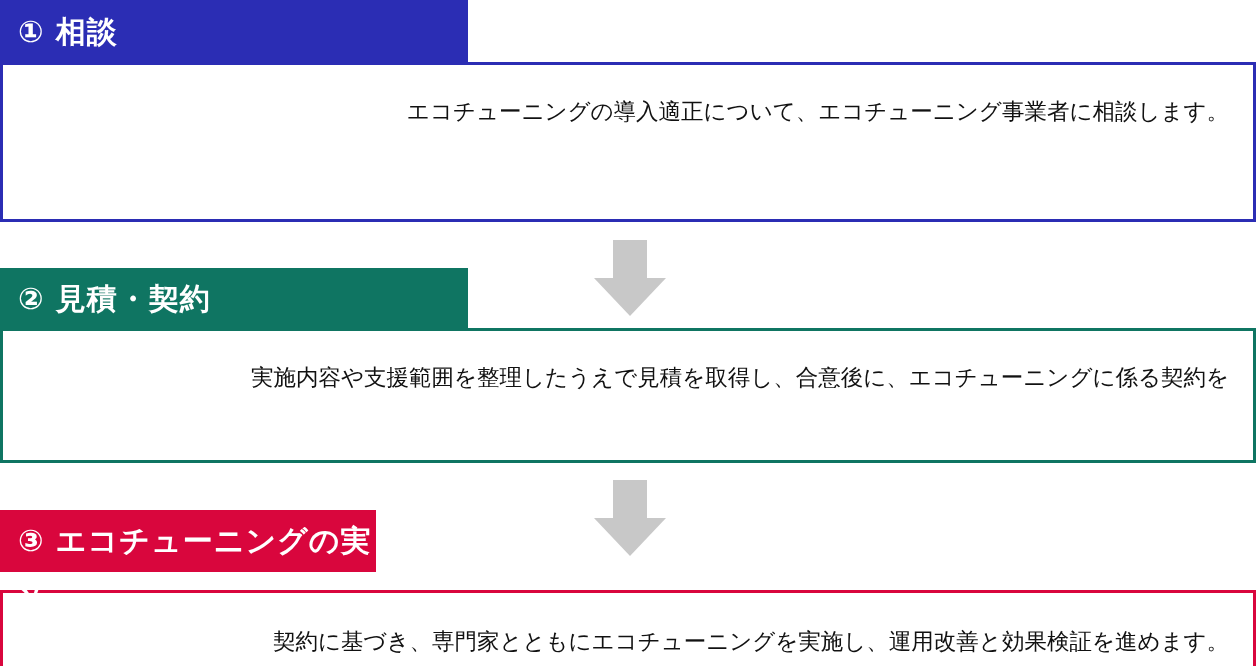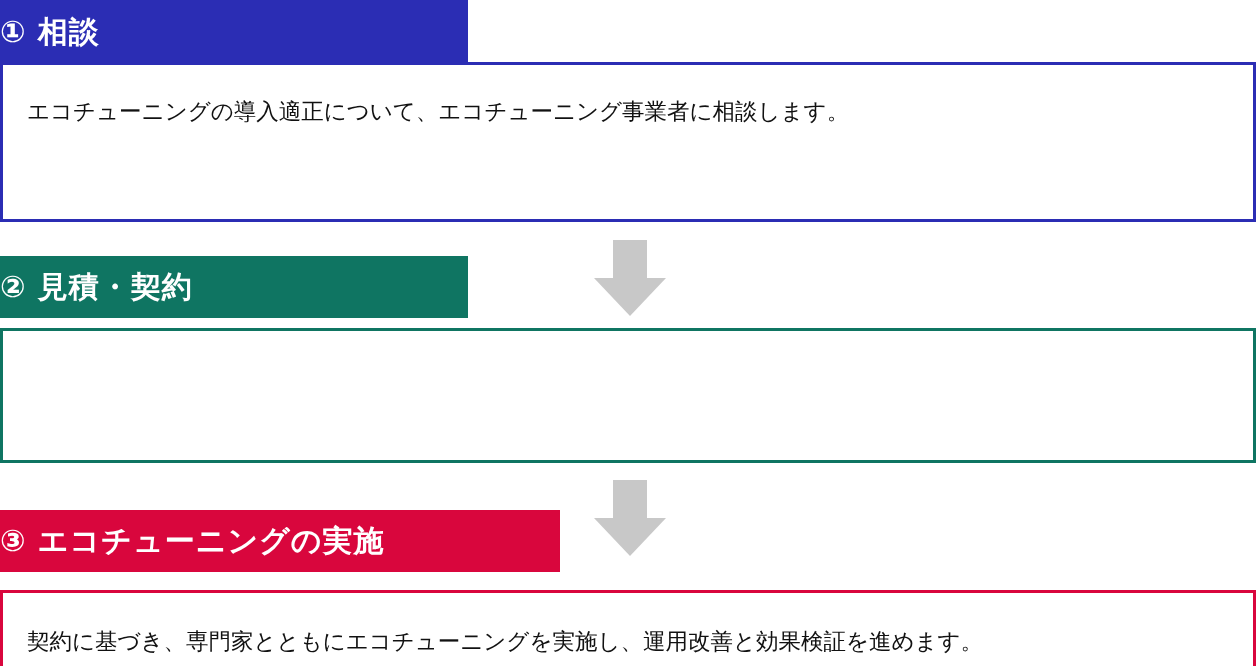--- a/index.html
+++ b/index.html
@@ -1,53 +1,54 @@
 <!DOCTYPE html>
 <html><head>
 <meta charset="utf-8">
 <style>
   html, body { margin: 0; padding: 0; background: #ffffff; }
   body { width: 1256px; height: 666px; position: relative; overflow: hidden;
          font-family: "DejaVu Sans", "Liberation Sans", sans-serif; }
   .step-header { position: absolute; left: 0; height: 64px; color: #ffffff;
                  font-weight: bold; font-size: 30px; line-height: 64px;
-                 box-sizing: border-box; letter-spacing: 1px; }
+                 padding-left: 18px; box-sizing: border-box; letter-spacing: 1px; }
   .step-box { position: absolute; left: 0; width: 1256px; background: #ffffff;
               border: 3px solid; box-sizing: border-box;
-              padding: 0 24px; color: #111111; font-size: 22.5px; }
+              padding: 0 24px; color: #111111; font-size: 22.5px; text-align: right; }
   .step-box p { margin: 0; line-height: 44px; white-space: nowrap; }
   .arrow { position: absolute; left: 594px; width: 72px; height: 76px; }
 </style>
 </head>
 <body>
 
 <div class="step-box" style="top:62px; height:160px; border-color:#2b2db4; padding-top:24px;">
   <p>エコチューニングの導入適正について、エコチューニング事業者に相談します。</p>
 </div>
 <div class="step-header" style="top:0; width:468px; background:#2b2db4;">
   <span>①</span>
   <span>相談</span>
 </div>
 
 <svg class="arrow" style="top:240px;" viewBox="0 0 72 76">
   <rect x="19" y="0" width="34" height="38" fill="#c8c8c8"></rect>
   <polygon points="0,38 72,38 36,76" fill="#c8c8c8"></polygon>
 </svg>
 
 <div class="step-box" style="top:328px; height:135px; border-color:#0f7562; padding-top:24px;">
+  <p>実施内容や支援範囲を整理したうえで見積を取得し、合意後に、エコチューニングに係る契約を</p>
 </div>
-<div class="step-header" style="top:256px; width:468px; height:62px; line-height:62px; background:#0f7562;">
+<div class="step-header" style="top:268px; width:468px; height:62px; line-height:62px; background:#0f7562;">
   <span>②</span>
   <span>見積・契約</span>
 </div>
 
 <svg class="arrow" style="top:480px;" viewBox="0 0 72 76">
   <rect x="19" y="0" width="34" height="38" fill="#c8c8c8"></rect>
   <polygon points="0,38 72,38 36,76" fill="#c8c8c8"></polygon>
 </svg>
 
 <div class="step-box" style="top:590px; height:96px; border-color:#d9063d; padding-top:26px;">
   <p>契約に基づき、専門家とともにエコチューニングを実施し、運用改善と効果検証を進めます。</p>
 </div>
-<div class="step-header" style="top:510px; width:560px; height:62px; line-height:62px; background:#d9063d;">
+<div class="step-header" style="top:510px; width:376px; height:62px; line-height:62px; background:#d9063d;">
   <span>③</span>
   <span>エコチューニングの実施</span>
 </div>
 
 </body></html>

